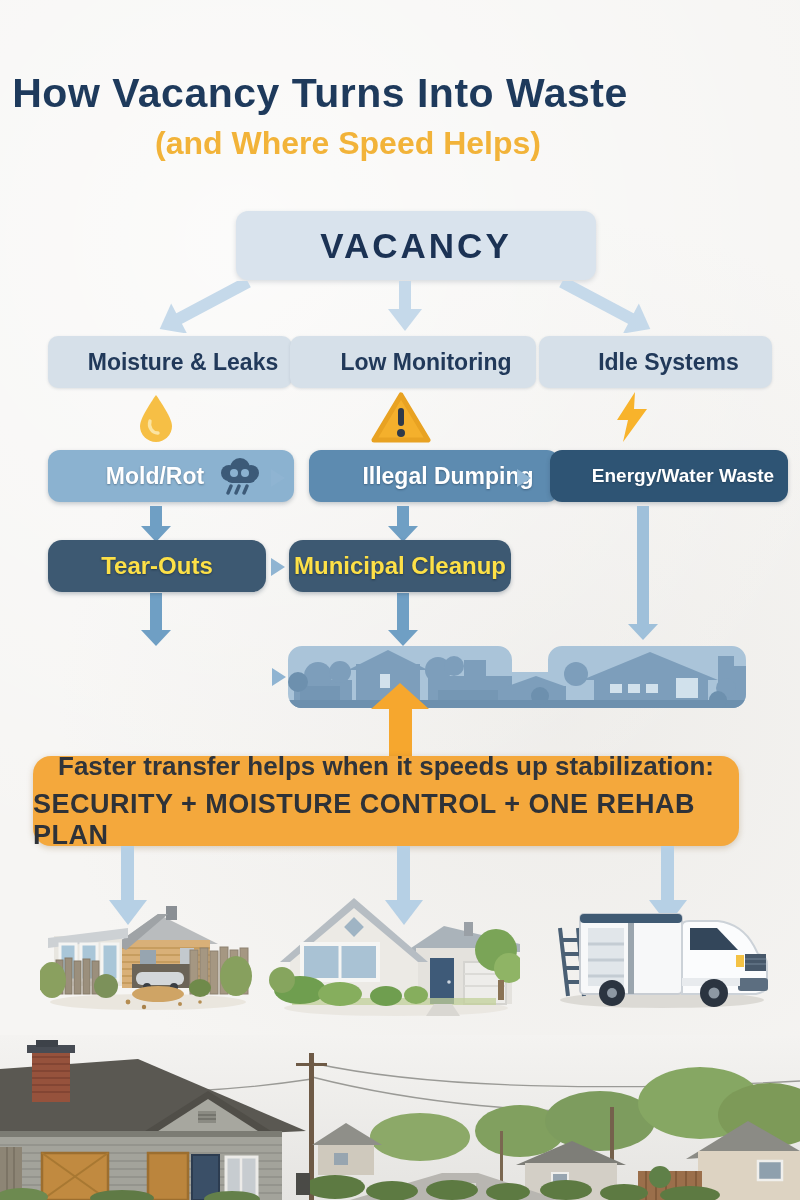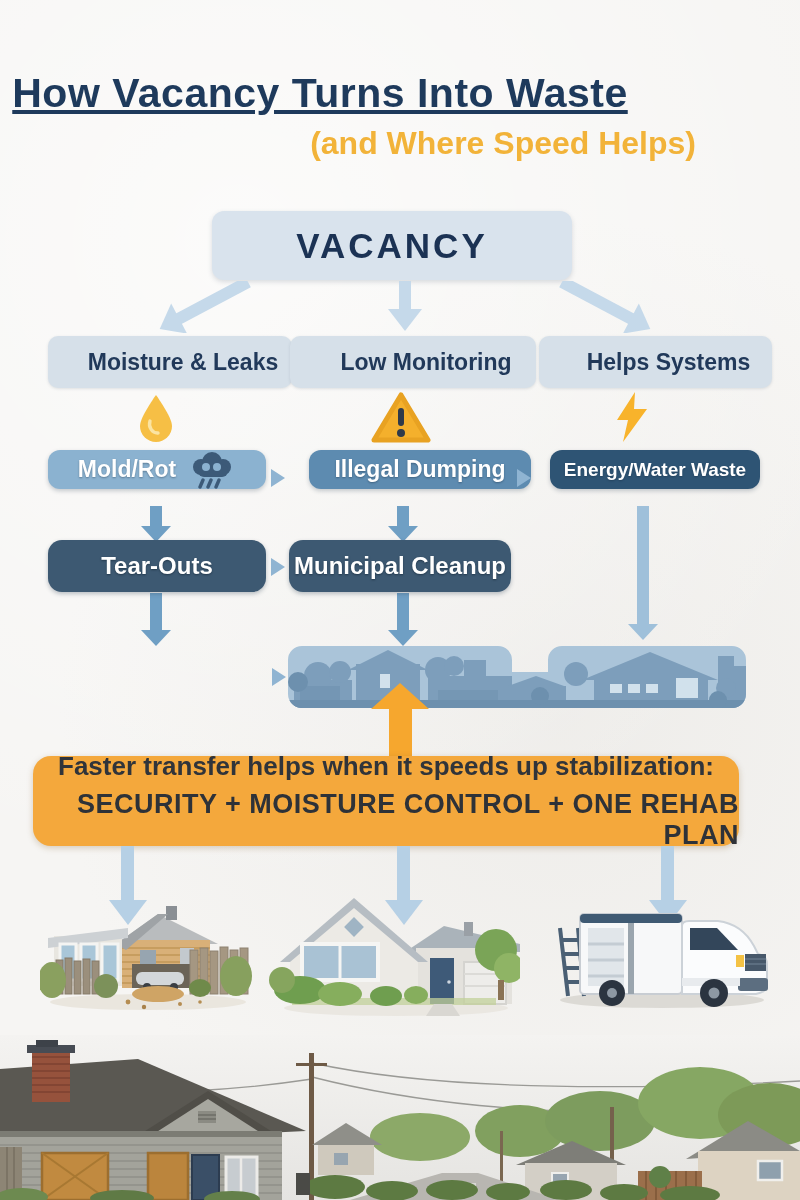--- a/index.html
+++ b/index.html
@@ -7,37 +7,37 @@
     position:relative;width:800px;height:1200px;overflow:hidden;
     background:#f6f5f3;
     background-image:radial-gradient(circle at 30% 20%, rgba(255,255,255,.6), rgba(0,0,0,0) 60%),
                      radial-gradient(circle at 70% 60%, rgba(230,228,224,.5), rgba(0,0,0,0) 55%);
     font-family:"Liberation Sans", sans-serif;
   }
   .abs{position:absolute;}
   .ctr{display:flex;align-items:center;justify-content:center;}
 
   .title{left:0;top:70px;width:640px;text-align:center;font-size:41px;font-weight:bold;
-         color:#1e3a5c;letter-spacing:.5px;text-decoration:underline;}
-  .subtitle{left:0;top:125px;width:696px;text-align:right;font-size:32px;font-weight:bold;color:#f2b339;}
+         color:#1e3a5c;letter-spacing:.5px;}
+  .subtitle{left:0;top:125px;width:696px;text-align:center;font-size:32px;font-weight:bold;color:#f2b339;}
 
   .box{font-weight:bold;border-radius:12px;}
-  .vacancy{left:212px;top:211px;width:360px;height:69px;background:#d9e3ed;
+  .vacancy{left:236px;top:211px;width:360px;height:69px;background:#d9e3ed;
            box-shadow:0 2px 5px rgba(60,80,100,.18);font-size:35px;letter-spacing:3px;color:#1b3254;}
   .cat{background:#d6e0e9;height:52px;top:336px;font-size:23px;color:#21395a;border-radius:10px;
        box-shadow:0 1px 3px rgba(60,80,100,.15);padding-left:26px;}
   .cat1{left:48px;width:218px;} .cat2{left:290px;width:220px;text-align:center;} .cat3{left:539px;width:207px;}
 
-  .r2{top:450px;height:39px;color:#fff;font-size:23px;text-shadow:0 1px 2px rgba(20,40,60,.4);
-      box-shadow:0 2px 4px rgba(40,60,80,.25);gap:12px;}
+  .r2{top:450px;height:52px;color:#fff;font-size:23px;text-shadow:0 1px 2px rgba(20,40,60,.4);
+      box-shadow:0 2px 4px rgba(40,60,80,.25);gap:12px;padding-left:28px;}
   .imp1{left:48px;width:218px;background:#8bb2d0;}
   .imp2{left:289px;width:222px;background:#5d8bb0;margin-left:20px;}
   .imp3{left:550px;width:210px;background:#2e5474;font-size:19px;border-radius:12px;}
 
-  .r3{top:540px;height:52px;color:#ffffff;font-size:24px;background:#3d5972;border-radius:14px;
+  .r3{top:540px;height:52px;color:#fde047;font-size:24px;background:#3d5972;border-radius:14px;
       text-shadow:0 1px 2px rgba(10,25,40,.5);box-shadow:0 2px 4px rgba(40,60,80,.3);}
   .out1{left:48px;width:218px;} .out2{left:289px;width:222px;}
 
   .landfill{left:48px;top:648px;width:218px;height:58px;background:#24384e;border-radius:14px;
             color:#fff;font-size:26px;text-shadow:0 1px 2px rgba(0,10,20,.6);
             box-shadow:0 2px 4px rgba(20,40,60,.35);}
 
   .chev{width:0;height:0;border-top:9px solid transparent;border-bottom:9px solid transparent;
         border-left:14px solid #8fb4d2;}
   .chev1{left:271px;top:469px;} .chev2{left:517px;top:469px;}
@@ -59,21 +59,21 @@
   .b1::after,.b2::after,.b3::after{border-left-width:19px;border-right-width:19px;border-top-width:25px;}
 
   .uparrow-shaft{left:389px;top:707px;width:23px;height:50px;background:#f6a72e;}
   .uparrow-head{left:371px;top:683px;width:0;height:0;border-left:29px solid transparent;
         border-right:29px solid transparent;border-bottom:26px solid #f6a72e;}
 
   .banner{left:33px;top:756px;width:706px;height:90px;background:#f4a83c;border-radius:18px;
           box-shadow:0 2px 6px rgba(120,80,20,.25);display:flex;flex-direction:column;
           align-items:center;justify-content:center;gap:7px;}
   .banner .l1{font-size:26px;font-weight:bold;color:#30343a;}
-  .banner .l2{font-size:27px;font-weight:bold;color:#2e3238;letter-spacing:.5px;text-align:right;}
+  .banner .l2{font-size:27px;font-weight:bold;color:#2e3238;letter-spacing:.5px;}
 </style>
 </head>
 <body>
 
 <div id="page">
 
   <div class="abs title">How Vacancy Turns Into Waste</div>
   <div class="abs subtitle">(and Where Speed Helps)</div>
 
   <div class="abs ctr box vacancy">
@@ -95,21 +95,21 @@
     </g>
   </svg>
 
   <div class="abs ctr box cat cat1">
     <span>Moisture &amp; Leaks</span>
   </div>
   <div class="abs ctr box cat cat2">
     <span>Low Monitoring</span>
   </div>
   <div class="abs ctr box cat cat3">
-    <span>Helps Systems</span>
+    <span>Idle Systems</span>
   </div>
 
   <svg class="abs" style="left:136px;top:393px;" width="40" height="50" viewBox="0 0 40 50">
     <path d="M20 2 C20 2 4 24 4 33 a16 16 0 0 0 32 0 C36 24 20 2 20 2 Z" fill="#f6bf45"></path>
     <path d="M14 28 a8 9 0 0 0 8 12" fill="none" stroke="#fbe4a2" stroke-width="3.4" stroke-linecap="round"></path>
   </svg>
   <svg class="abs" style="left:371px;top:391px;" width="60" height="54" viewBox="0 0 60 54">
     <polygon points="30,4 57,49 3,49" fill="#f4b02c" stroke="#e8a222" stroke-width="5" stroke-linejoin="round"></polygon>
     <rect x="27" y="17" width="6" height="18" rx="3" fill="#2e3a4a"></rect>
     <circle cx="30" cy="42" r="4" fill="#2e3a4a"></circle>

